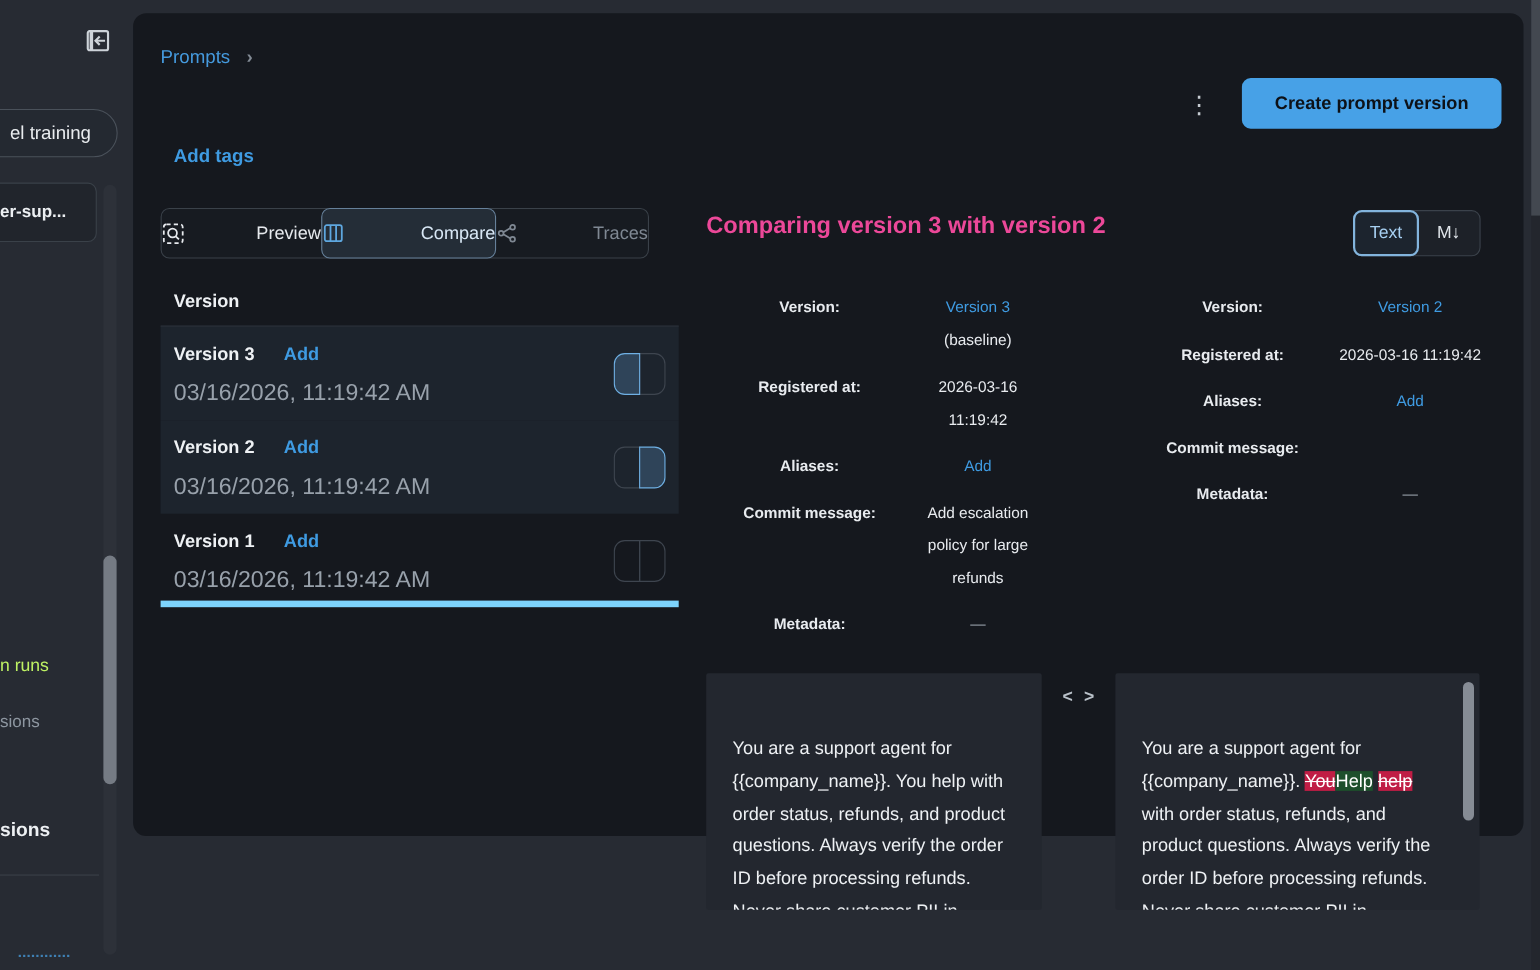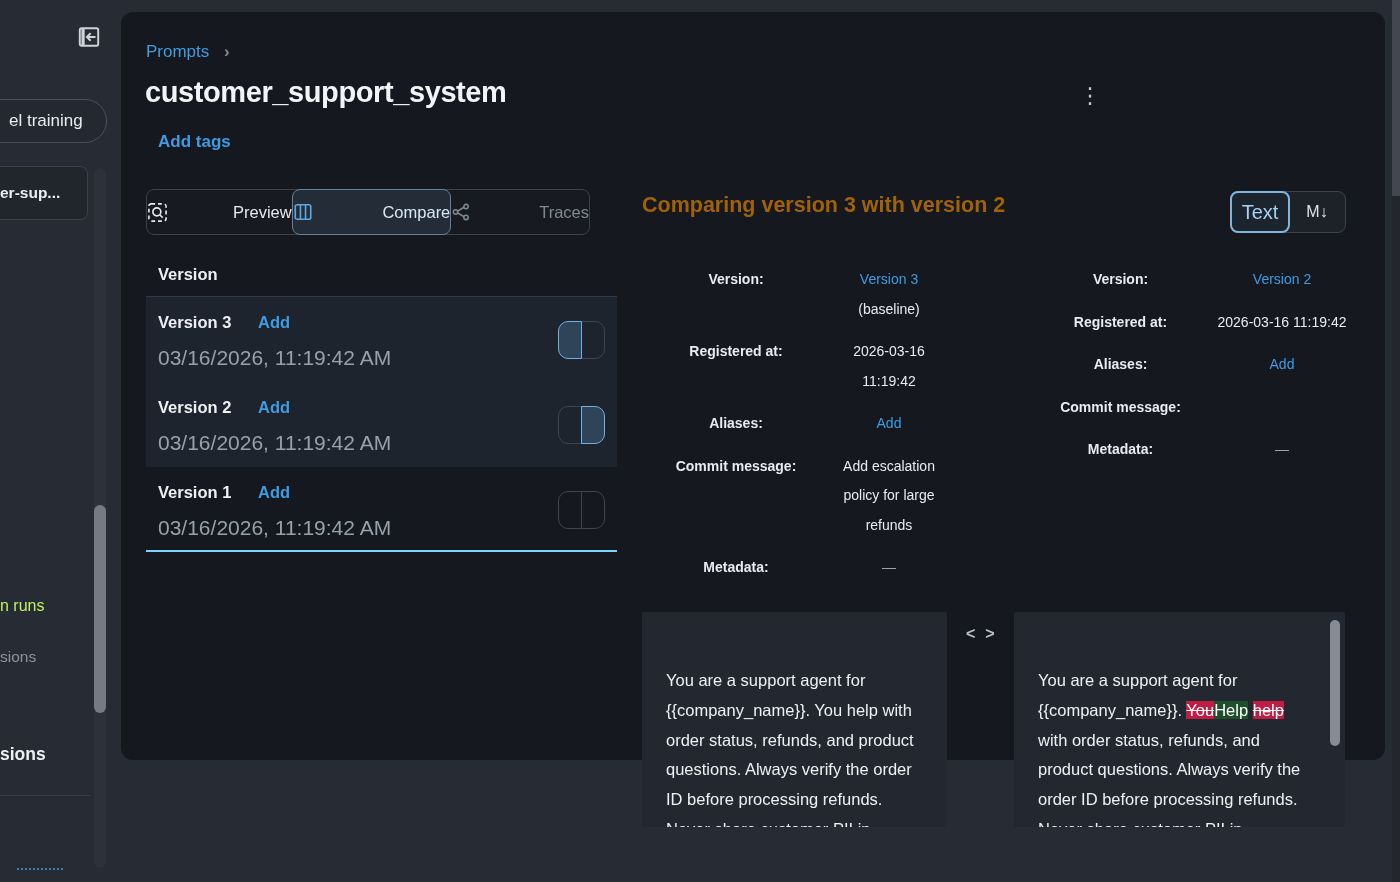--- a/index.html
+++ b/index.html
@@ -40,32 +40,32 @@
     color:#0d1117; font-size:16.5px; font-weight:600; font-family:"Liberation Sans",sans-serif; cursor:pointer; }
 
   
   .tabs { left:25px; top:177px; width:444px; height:46px; display:flex; border:1px solid #3a4149; border-radius:8px; background:#171b21; }
   .tab { display:flex; align-items:center; justify-content:space-between; gap:9px; font-size:16.5px; color:#e6e9ed; cursor:pointer; }
   .tab-preview { width:145px; }
   .tab-compare { width:160px; border:1px solid #66809a; border-radius:8px; background:#242d37; color:#d9e8f6; margin:-1px 0; }
   .tab-traces { width:138px; color:#7f8893; }
 
   
-  .cmp-heading { left:521px; top:181px; font-size:21.5px; font-weight:700; color:#a16207; }
+  .cmp-heading { left:521px; top:181px; font-size:21.5px; font-weight:700; color:#ec4899; }
   .viewmode { left:1109px; top:179px; width:116px; height:42px; display:flex; border:1px solid #3b424b; border-radius:8px; background:#1d2128; }
   .vm-text { width:60px; display:flex; align-items:center; justify-content:center; border:2px solid #82b4dd; border-radius:8px;
-    background:#1c242e; color:#a7d0f2; font-size:20px; margin:-1px; cursor:pointer; }
+    background:#1c242e; color:#a7d0f2; font-size:16px; margin:-1px; cursor:pointer; }
   .vm-md { flex:1; display:flex; align-items:center; justify-content:center; color:#dfe4e9; font-size:16px; cursor:pointer; }
 
   
   .vl-header { left:37px; top:253px; font-size:16.5px; font-weight:700; color:#eef1f4; }
   .vl-divider { left:25px; top:284px; width:471px; height:1px; background:#343b44; }
   .vrow { left:25px; width:471px; height:85px; }
   .vrow.hl { background:#1d242d; }
-  .vrow-3 { top:285px; } .vrow-2 { top:370px; } .vrow-1 { top:455px; border-bottom:2px solid #7dd3fc; }
+  .vrow-3 { top:285px; } .vrow-2 { top:370px; } .vrow-1 { top:455px; border-bottom:6px solid #7dd3fc; }
   .vrow .vname { position:absolute; left:12px; top:16px; font-size:16.5px; font-weight:700; color:#eef1f4; }
   .vrow .vadd { position:absolute; left:112px; top:16px; font-size:16.5px; font-weight:700; color:#3f9be2; cursor:pointer; }
   .vrow .vtime { position:absolute; left:12px; top:49px; font-size:21px; color:#98a1ab; }
   .split-toggle { position:absolute; left:412px; top:24px; width:47px; height:38px; display:flex; cursor:pointer; }
   .half { flex:1; border:1px solid #3e454f; background:transparent; }
   .half-l { border-radius:10px 0 0 10px; }
   .half-r { border-radius:0 10px 10px 0; margin-left:-1px; }
   .half.on { border:1.5px solid #6fb0e4; background:#2f4459; position:relative; z-index:1; }
 
   
@@ -129,26 +129,26 @@
   <div class="abs win-scroll-track"></div>
   <div class="abs win-scroll-thumb"></div>
 
   <div class="abs card">
 
     <div class="abs breadcrumb">
       <span class="bc-link">Prompts</span>
       <span class="bc-sep">›</span>
     </div>
 
-    <h1 class="abs page-title">customer_support_system</h1>
     <div class="abs add-tags">Add tags</div>
 
     <div class="abs kebab">
       <span>⋮</span>
     </div>
+    <button class="abs create-btn">Create prompt version</button>
 
     <div class="abs tabs">
       <div class="tab tab-preview">
         <span>
           <svg width="21" height="21" viewBox="0 0 22 22" fill="none" stroke="#e6e9ed" stroke-width="1.7">
             <rect x="2" y="2" width="18" height="18" rx="2.5" stroke-dasharray="4 3"></rect>
             <circle cx="10.3" cy="10.3" r="4.2"></circle>
             <line x1="13.4" y1="13.4" x2="16.4" y2="16.4"></line>
           </svg>
         </span>

